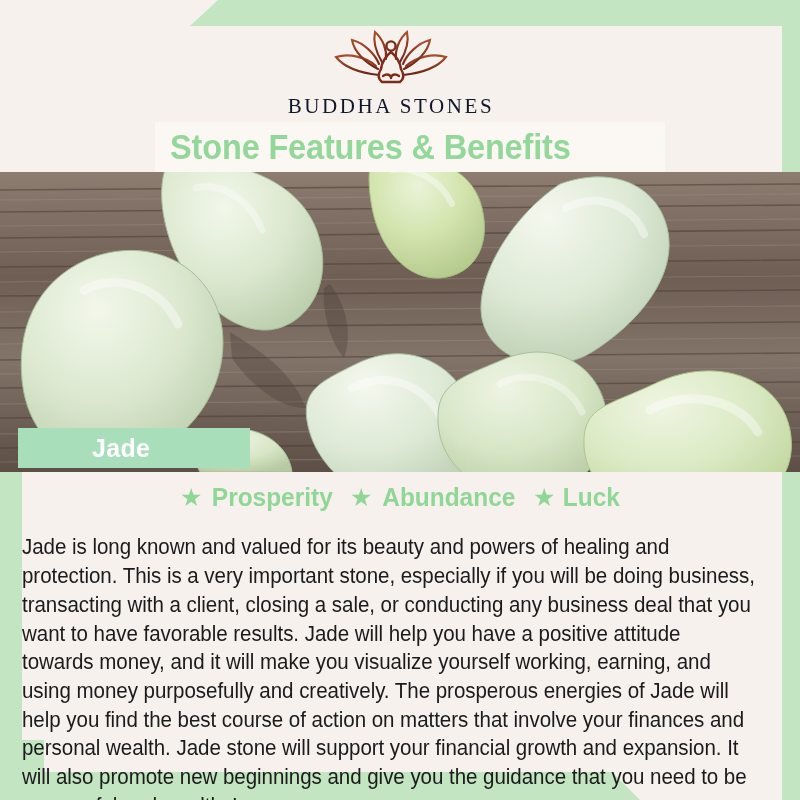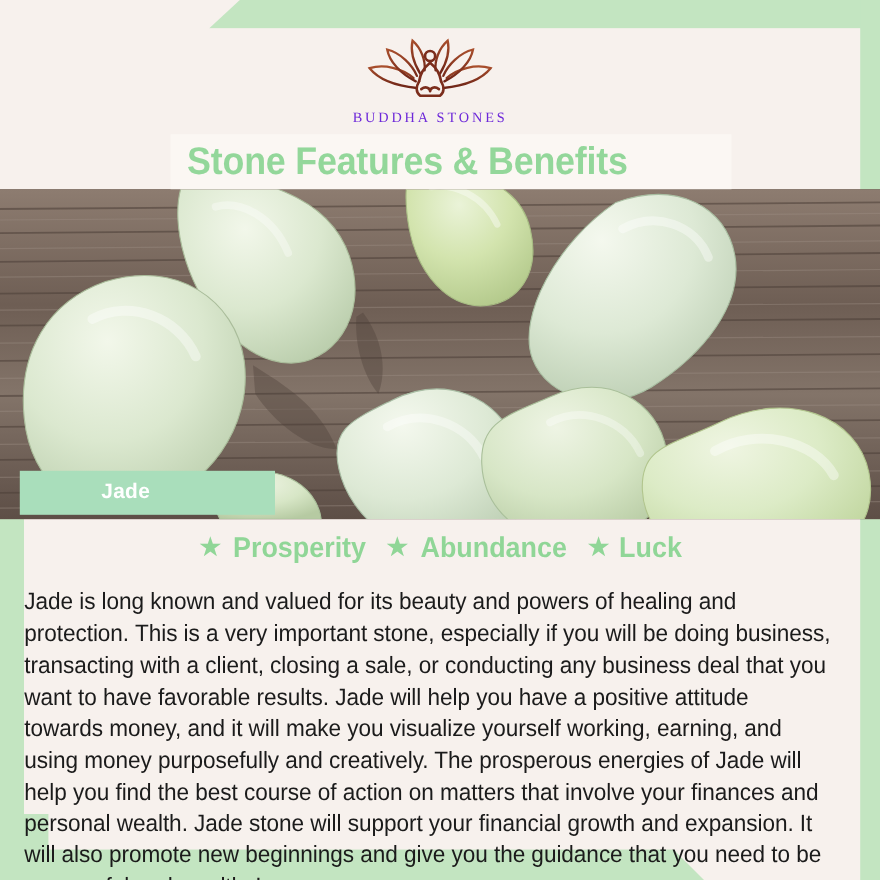--- a/index.html
+++ b/index.html
@@ -52,23 +52,23 @@
   .header {
     position: absolute; left: 0; top: 26px;
     width: 782px; height: 96px;
     display: flex; flex-direction: column;
     align-items: center; justify-content: center;
   }
   .logo-mark { width: 150px; height: 62px; display: block; }
   .logo-word {
     margin-top: 3px;
     font-family: "Liberation Serif", serif;
-    font-size: 13px;
+    font-size: 21px;
     letter-spacing: 2.6px;
-    color: #6d28d9;
+    color: #0f172a;
     font-weight: 400;
   }
 
   
   .title-band {
     position: absolute; left: 155px; top: 122px;
     width: 510px; height: 50px;
     background: #fbf7f3;
     display: flex; align-items: center; 
     z-index: 6;
@@ -97,21 +97,21 @@
     position: absolute; left: 18px; top: 428px;
     width: 232px; height: 40px;
     background: #a9debb;
     display: flex; align-items: center;
     z-index: 7;
   }
   .jade-text {
     margin-left: 74px;
     font-family: "Liberation Sans", sans-serif;
     font-weight: bold;
-    font-size: 19px;
+    font-size: 25px;
     color: #ffffff;
     letter-spacing: 0.3px;
   }
 
   
   .benefits {
     position: absolute; left: 22px; top: 480px;
     width: 758px; height: 34px;
     display: flex; align-items: center; justify-content: center;
     gap: 13px;

